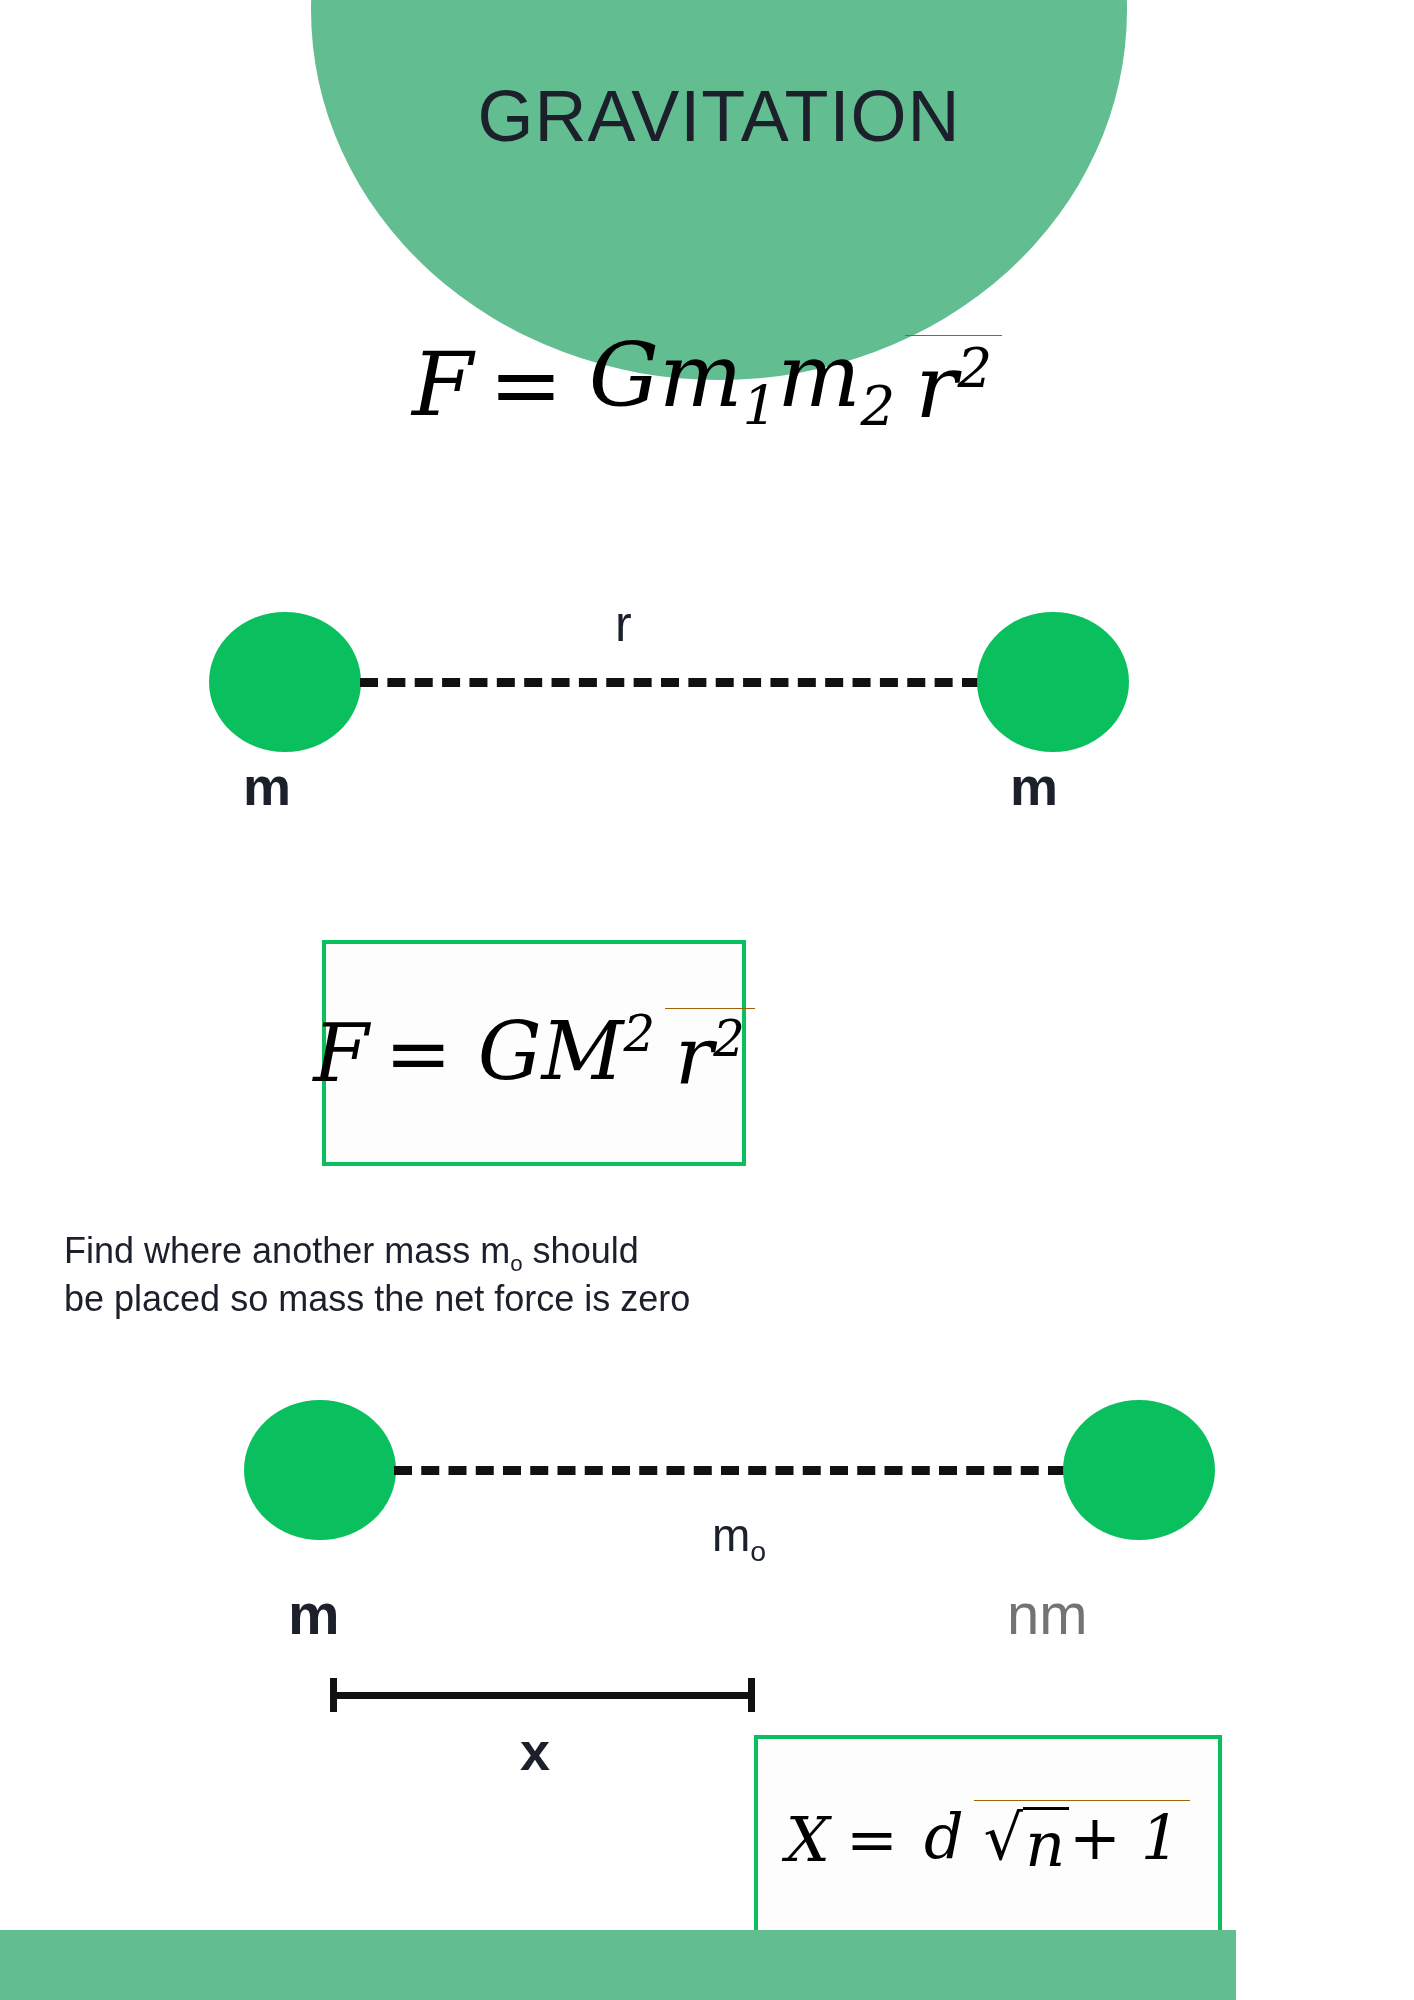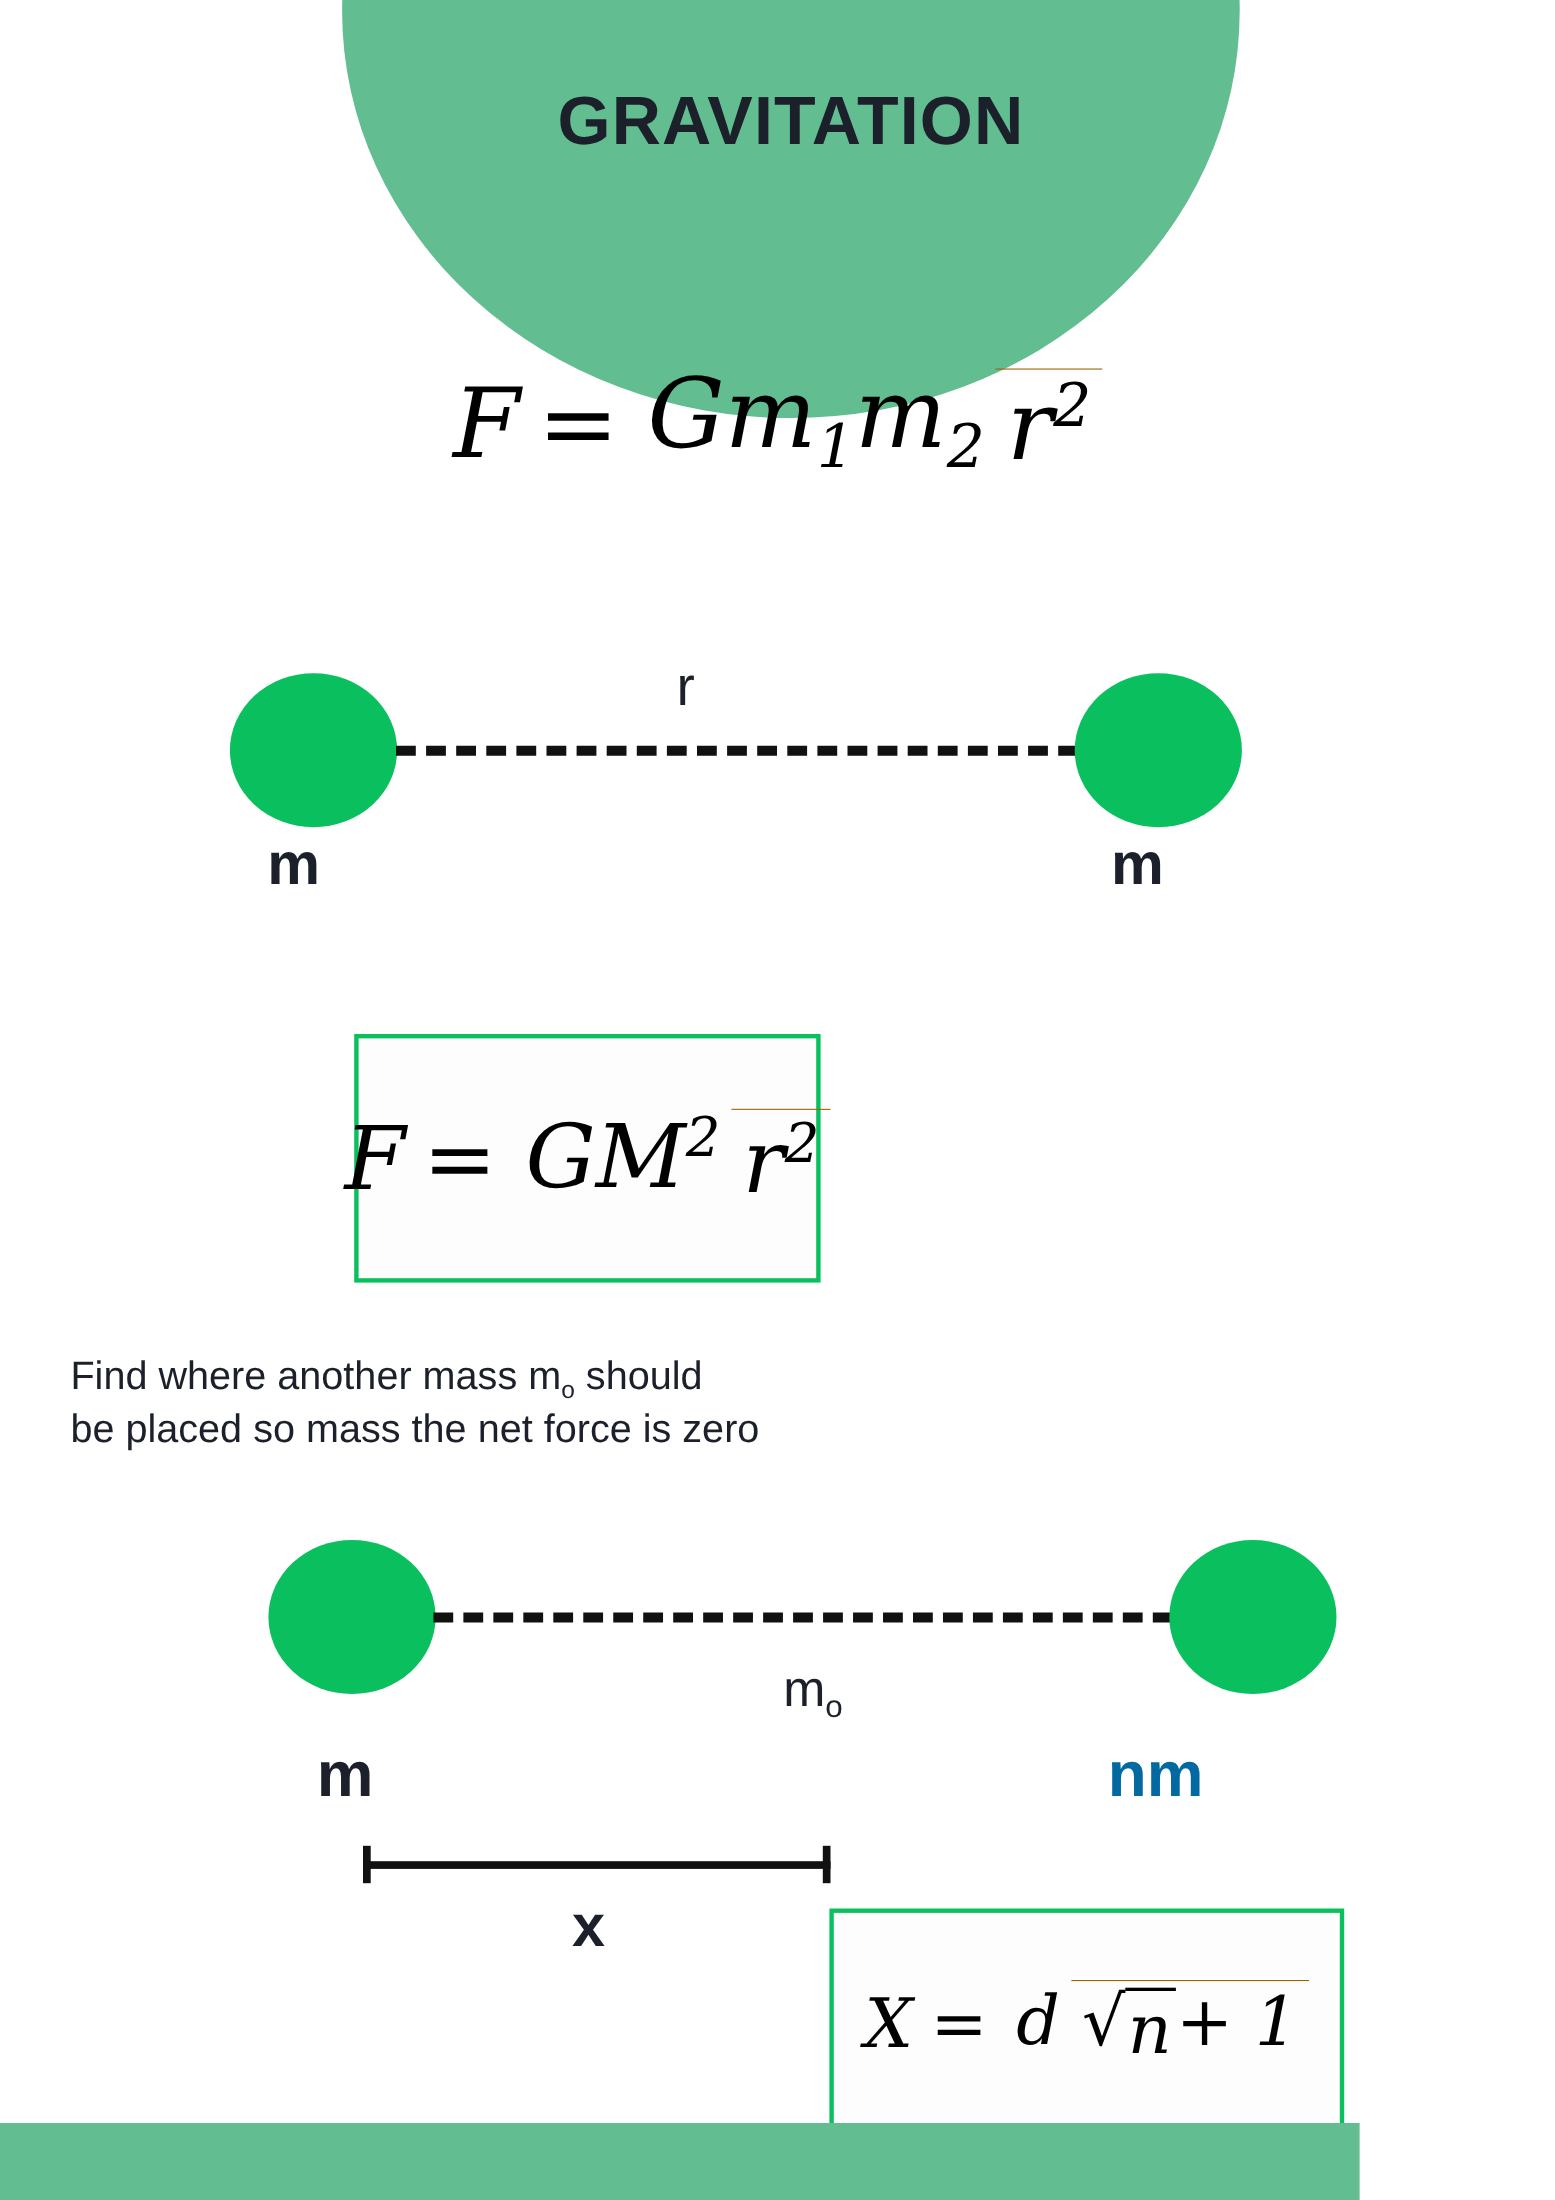--- a/index.html
+++ b/index.html
@@ -12,22 +12,22 @@
 
   
   #header-shape{
     position:absolute;left:311px;top:-360px;width:816px;height:740px;
     background:#62bd91;
     border-radius:50% 50% 50% 50% / 50% 50% 50% 50%;
   }
   #header-title{
     position:absolute;left:311px;top:80px;width:816px;
     text-align:center;
-    font-size:62px;letter-spacing:1px;color:#1b202b;
-    font-weight:700;line-height:1;
+    font-size:72px;letter-spacing:1px;color:#1b202b;
+    font-weight:400;line-height:1;
   }
 
   
   .math{font-family:"DejaVu Serif", serif;font-style:italic;color:#000;}
   .frac{display:inline-flex;align-items:center;vertical-align:middle;}
   .frac .num{padding:0 10px 4px 10px;line-height:1.05;}
   .frac .den{padding:4px 10px 0 10px;line-height:1.05;border-top:1px solid #a16207;width:100%;box-sizing:border-box;text-align:center;}
   .eqrow{display:inline-flex;align-items:center;gap:16px;}
   sup.sq{font-size:0.62em;vertical-align:super;font-style:italic;}
   sub.sb{font-size:0.62em;vertical-align:sub;font-style:italic;}
@@ -69,21 +69,21 @@
   #diagram-two{position:absolute;left:0;top:1390px;width:1278px;height:340px;}
   #mass-left-2{position:absolute;left:244px;top:10px;width:152px;height:140px;background:#0ac05e;border-radius:50%;}
   #mass-right-2{position:absolute;left:1063px;top:10px;width:152px;height:140px;background:#0ac05e;border-radius:50%;}
   #dash-line-2{
     position:absolute;left:394px;top:76px;width:672px;height:0;
     border-top:9px dashed #111;
   }
   #label-m0{position:absolute;left:712px;top:118px;font-size:46px;color:#1b202b;}
   #label-m0 .sub0{font-size:0.62em;vertical-align:sub;}
   #label-m-left-2{position:absolute;left:288px;top:190px;font-size:58px;font-weight:bold;color:#1b202b;}
-  #label-nm-right-2{position:absolute;left:1007px;top:190px;font-size:58px;font-weight:bold;color:#0369a1;}
+  #label-nm-right-2{position:absolute;left:1007px;top:190px;font-size:58px;font-weight:normal;color:#737373;}
 
   
   #bracket-x{position:absolute;left:330px;top:288px;width:425px;height:34px;}
   #bracket-x .bar{position:absolute;left:0;top:14px;width:100%;height:7px;background:#111;}
   #bracket-x .cap-l{position:absolute;left:0;top:0;width:7px;height:34px;background:#111;}
   #bracket-x .cap-r{position:absolute;right:0;top:0;width:7px;height:34px;background:#111;}
   #label-x{position:absolute;left:520px;top:330px;font-size:54px;font-weight:bold;color:#1b202b;}
 
   
   #formula-box-2{

